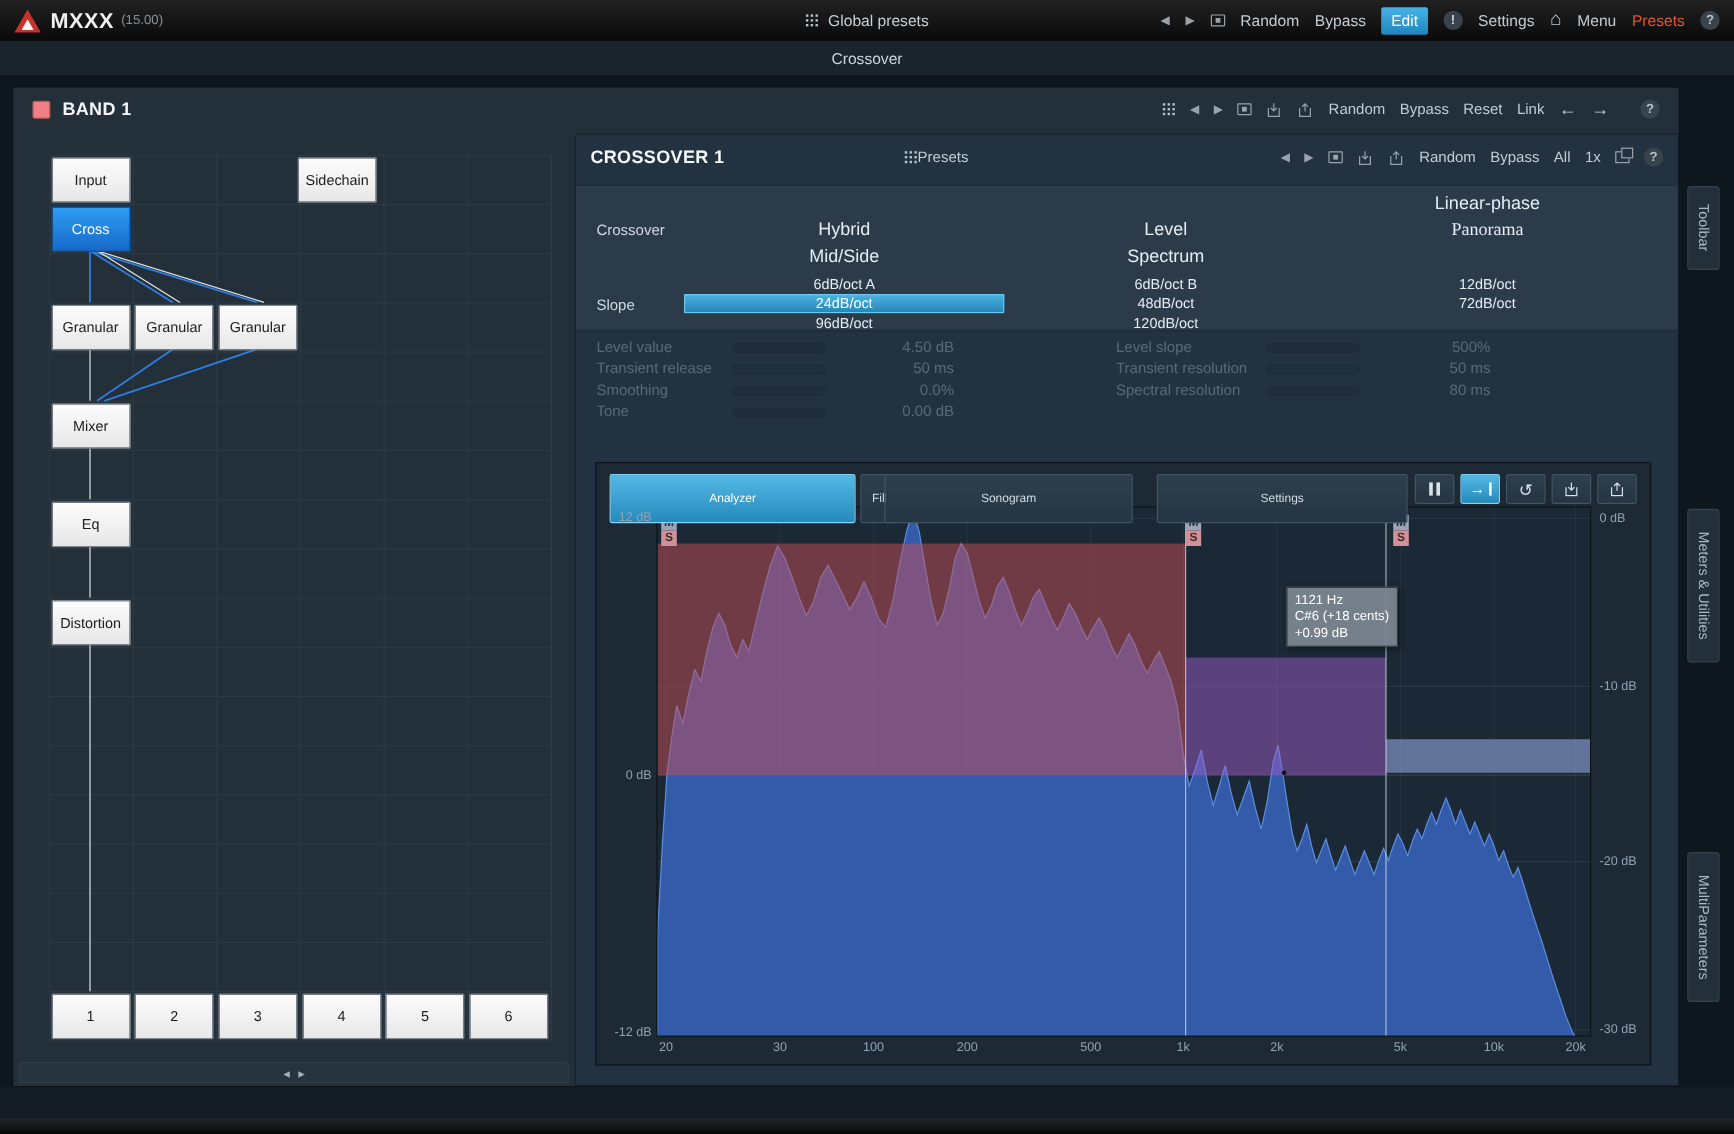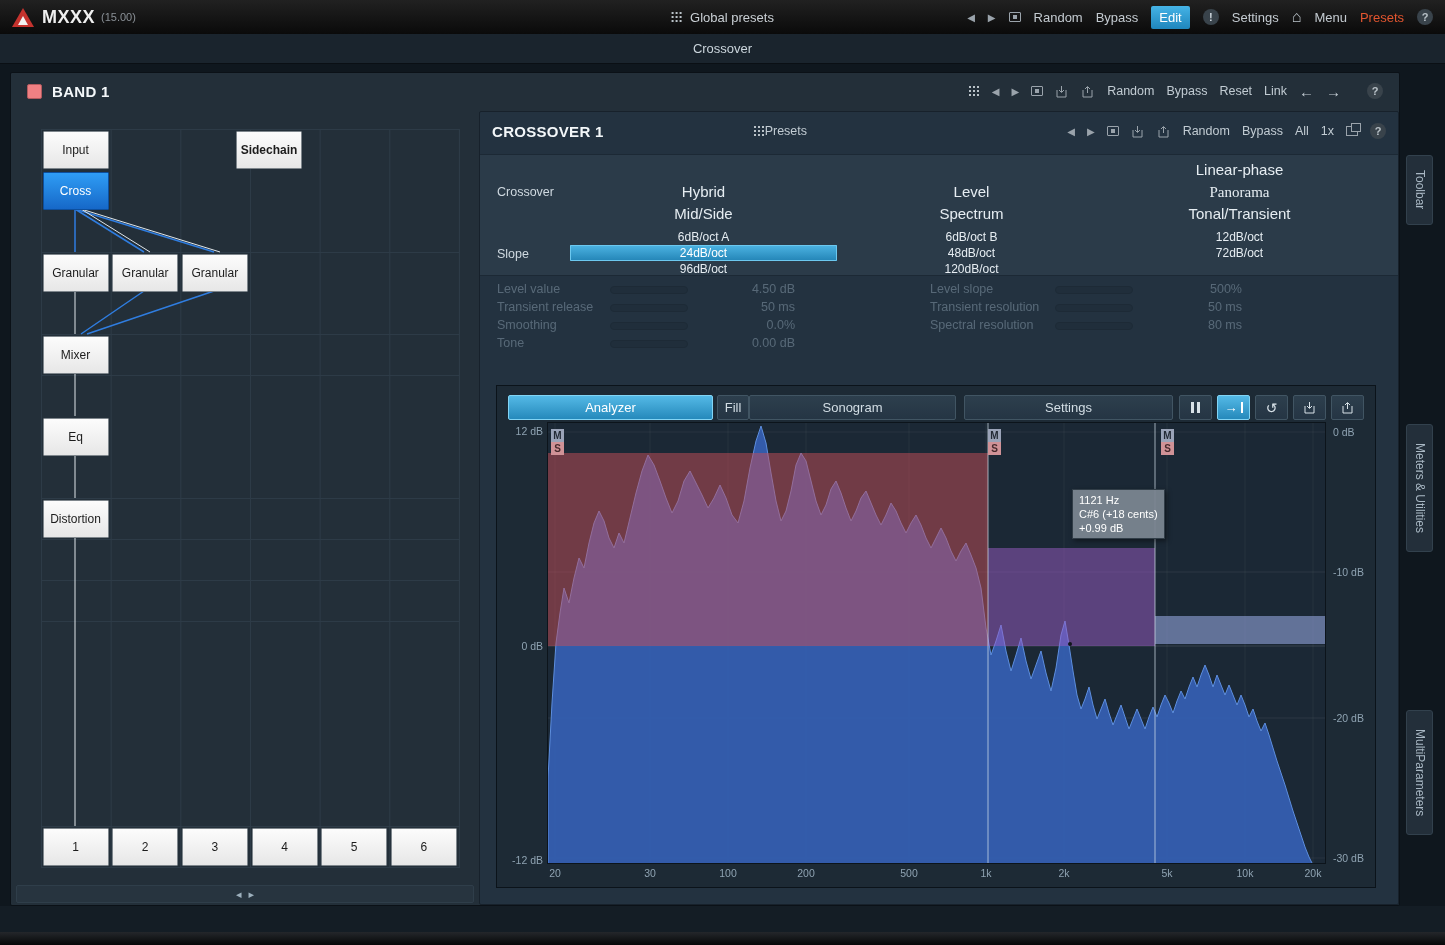--- a/index.html
+++ b/index.html
@@ -61,21 +61,21 @@
 
   #xo-params{position:absolute;left:0;top:168px;width:100%;height:76px;opacity:.42}
   .param-label{position:absolute;font-size:12.5px;color:#9fb4c4;white-space:nowrap}
   .param-track{position:absolute;width:78px;height:8px;border-radius:4px;background:#1c2a35;border:1px solid #15202a}
   .param-value{position:absolute;font-size:12.5px;color:#9fb4c4;text-align:right;white-space:nowrap}
 
   #set-default-btn{position:absolute;left:9px;top:242px;width:901px;height:23px;background:linear-gradient(#2f4150,#273643);border:1px solid #3d5060;border-radius:3px;color:#dbe5ec;font-size:12.5px;display:flex;align-items:center;justify-content:center}
 
   
   #analyzer{position:absolute;left:16px;top:273px;width:880px;height:503px;background:#1d2a35;border:1px solid #0b131a}
-  .an-tab{position:absolute;top:9px;height:25px;background:linear-gradient(#2d3f4d,#253544);border:1px solid #415563;color:#d2dde4;font-size:13px;display:flex;align-items:center;justify-content:center;border-radius:2px}
+  .an-tab{position:absolute;top:9px;height:41px;background:linear-gradient(#2d3f4d,#253544);border:1px solid #415563;color:#d2dde4;font-size:10px;display:flex;align-items:center;justify-content:center;border-radius:2px}
   .an-tab.sel{background:linear-gradient(#54b9e6,#2589bb);border-color:#82d4f4;color:#fff}
   .an-icon-btn{position:absolute;top:9px;width:33px;height:25px;background:linear-gradient(#2d3f4d,#253544);border:1px solid #415563;border-radius:2px;display:flex;align-items:center;justify-content:center;color:#d8e2e8;gap:2px}
   .an-icon-btn.active{background:linear-gradient(#54b9e6,#2589bb);border-color:#82d4f4;color:#fff}
   .pause-bars{display:flex;gap:3px}
   .pause-bars i{display:block;width:3px;height:11px;background:#d8e2e8}
   .skip-bar{display:inline-block;width:2px;height:11px;background:currentColor;margin-left:1px}
   .undo-glyph{font-size:14px;line-height:1}
 
   #plot{position:absolute;left:51px;top:37px;width:777px;height:440px;background:#1b2835;box-shadow:0 0 0 1px #0c141b}
   #plot-svg{position:absolute;left:0;top:0;pointer-events:none}
@@ -161,21 +161,21 @@
       <line x1="70" y1="136" x2="209" y2="179" stroke="#dfe6ea" stroke-width="1"></line>
       <line x1="133" y1="218" x2="70" y2="261" stroke="#2f7de0" stroke-width="1.5"></line>
       <line x1="203" y1="218" x2="76" y2="261" stroke="#2f7de0" stroke-width="1.5"></line>
       <line x1="64" y1="218" x2="64" y2="261" stroke="#dfe6ea" stroke-width="1"></line>
       <line x1="64" y1="300" x2="64" y2="343" stroke="#dfe6ea" stroke-width="1"></line>
       <line x1="64" y1="382" x2="64" y2="425" stroke="#dfe6ea" stroke-width="1"></line>
       <line x1="64" y1="464" x2="64" y2="753" stroke="#dfe6ea" stroke-width="1"></line>
     </svg>
   <div id="node-layer">
       <div class="node" style="left: 31.5px; top: 57.5px;">Input</div>
-      <div class="node" style="left: 225px; top: 57.5px; font-weight: bold;">Sidechain</div>
+      <div class="node" style="left: 237px; top: 57.5px;">Sidechain</div>
       <div class="node sel" style="left: 31.5px; top: 98.5px;">Cross</div>
       <div class="node" style="left: 31.5px; top: 180.5px;">Granular</div>
       <div class="node" style="left: 101.17px; top: 180.5px;">Granular</div>
       <div class="node" style="left: 170.84px; top: 180.5px;">Granular</div>
       <div class="node" style="left: 31.5px; top: 262.5px;">Mixer</div>
       <div class="node" style="left: 31.5px; top: 344.5px;">Eq</div>
       <div class="node" style="left: 31.5px; top: 426.5px;">Distortion</div>
       <div class="node" style="left: 31.5px; top: 754.5px;">1</div>
       <div class="node" style="left: 101.17px; top: 754.5px;">2</div>
       <div class="node" style="left: 170.84px; top: 754.5px;">3</div>
@@ -217,21 +217,20 @@
 
     <div id="xo-options">
       <span class="xo-col-label" style="left:17px;top:30px">Crossover</span>
       <span class="xo-col-label" style="left:17px;top:92px">Slope</span>
         <div class="opt xl" style="left: 90px; top: 26px;">Hybrid</div>
         <div class="opt xl" style="left: 90px; top: 48px;">Mid/Side</div>
         <div class="opt xl" style="left: 358px; top: 26px;">Level</div>
         <div class="opt xl" style="left: 358px; top: 48px;">Spectrum</div>
         <div class="opt xl" style="left: 626px; top: 4px;">Linear-phase</div>
         <div class="opt xl" style="left: 626px; top: 26px; font-family: Liberation Serif, serif;">Panorama</div>
-        <div class="opt xl" style="left: 626px; top: 48px;">Tonal/Transient</div>
         <div class="opt sm" style="left: 90px; top: 74px;">6dB/oct A</div>
         <div class="opt sm sel" style="left: 90px; top: 90px;">24dB/oct</div>
         <div class="opt sm" style="left: 90px; top: 106px;">96dB/oct</div>
         <div class="opt sm" style="left: 358px; top: 74px;">6dB/oct B</div>
         <div class="opt sm" style="left: 358px; top: 90px;">48dB/oct</div>
         <div class="opt sm" style="left: 358px; top: 106px;">120dB/oct</div>
         <div class="opt sm" style="left: 626px; top: 74px;">12dB/oct</div>
         <div class="opt sm" style="left: 626px; top: 90px;">72dB/oct</div>
       </div>
 
@@ -319,21 +318,21 @@
         <div id="cursor-dot"></div>
       <div class="ms-box ms-m" style="left: 3px; top: 6px;">M</div>
           <div class="ms-box ms-s" style="left: 3px; top: 19px;">S</div>
           <div class="ms-box ms-m" style="left: 440px; top: 6px;">M</div>
           <div class="ms-box ms-s" style="left: 440px; top: 19px;">S</div>
           <div class="ms-box ms-m" style="left: 613px; top: 6px;">M</div>
           <div class="ms-box ms-s" style="left: 613px; top: 19px;">S</div>
         </div>
     <div class="an-tab sel" style="left: 11px; width: 205px;">Analyzer</div>
         <div class="an-tab" style="left: 220px; width: 32px;">Fill</div>
-        <div class="an-tab" style="left: 252px; width: 207px;">Sonogram</div>
+        <div class="an-tab" style="left: 240px; width: 207px;">Sonogram</div>
         <div class="an-tab" style="left: 467px; width: 209px;">Settings</div>
         <div class="y-label yl" style="top: 39px;">12 dB</div>
         <div class="y-label yl" style="top: 254px;">0 dB</div>
         <div class="y-label yl" style="top: 468px;">-12 dB</div>
         <div class="y-label yr" style="top: 40px;">0 dB</div>
         <div class="y-label yr" style="top: 180px;">-10 dB</div>
         <div class="y-label yr" style="top: 326px;">-20 dB</div>
         <div class="y-label yr" style="top: 466px;">-30 dB</div>
         <div class="x-label" style="left: 43px;">20</div>
         <div class="x-label" style="left: 138px;">30</div>

